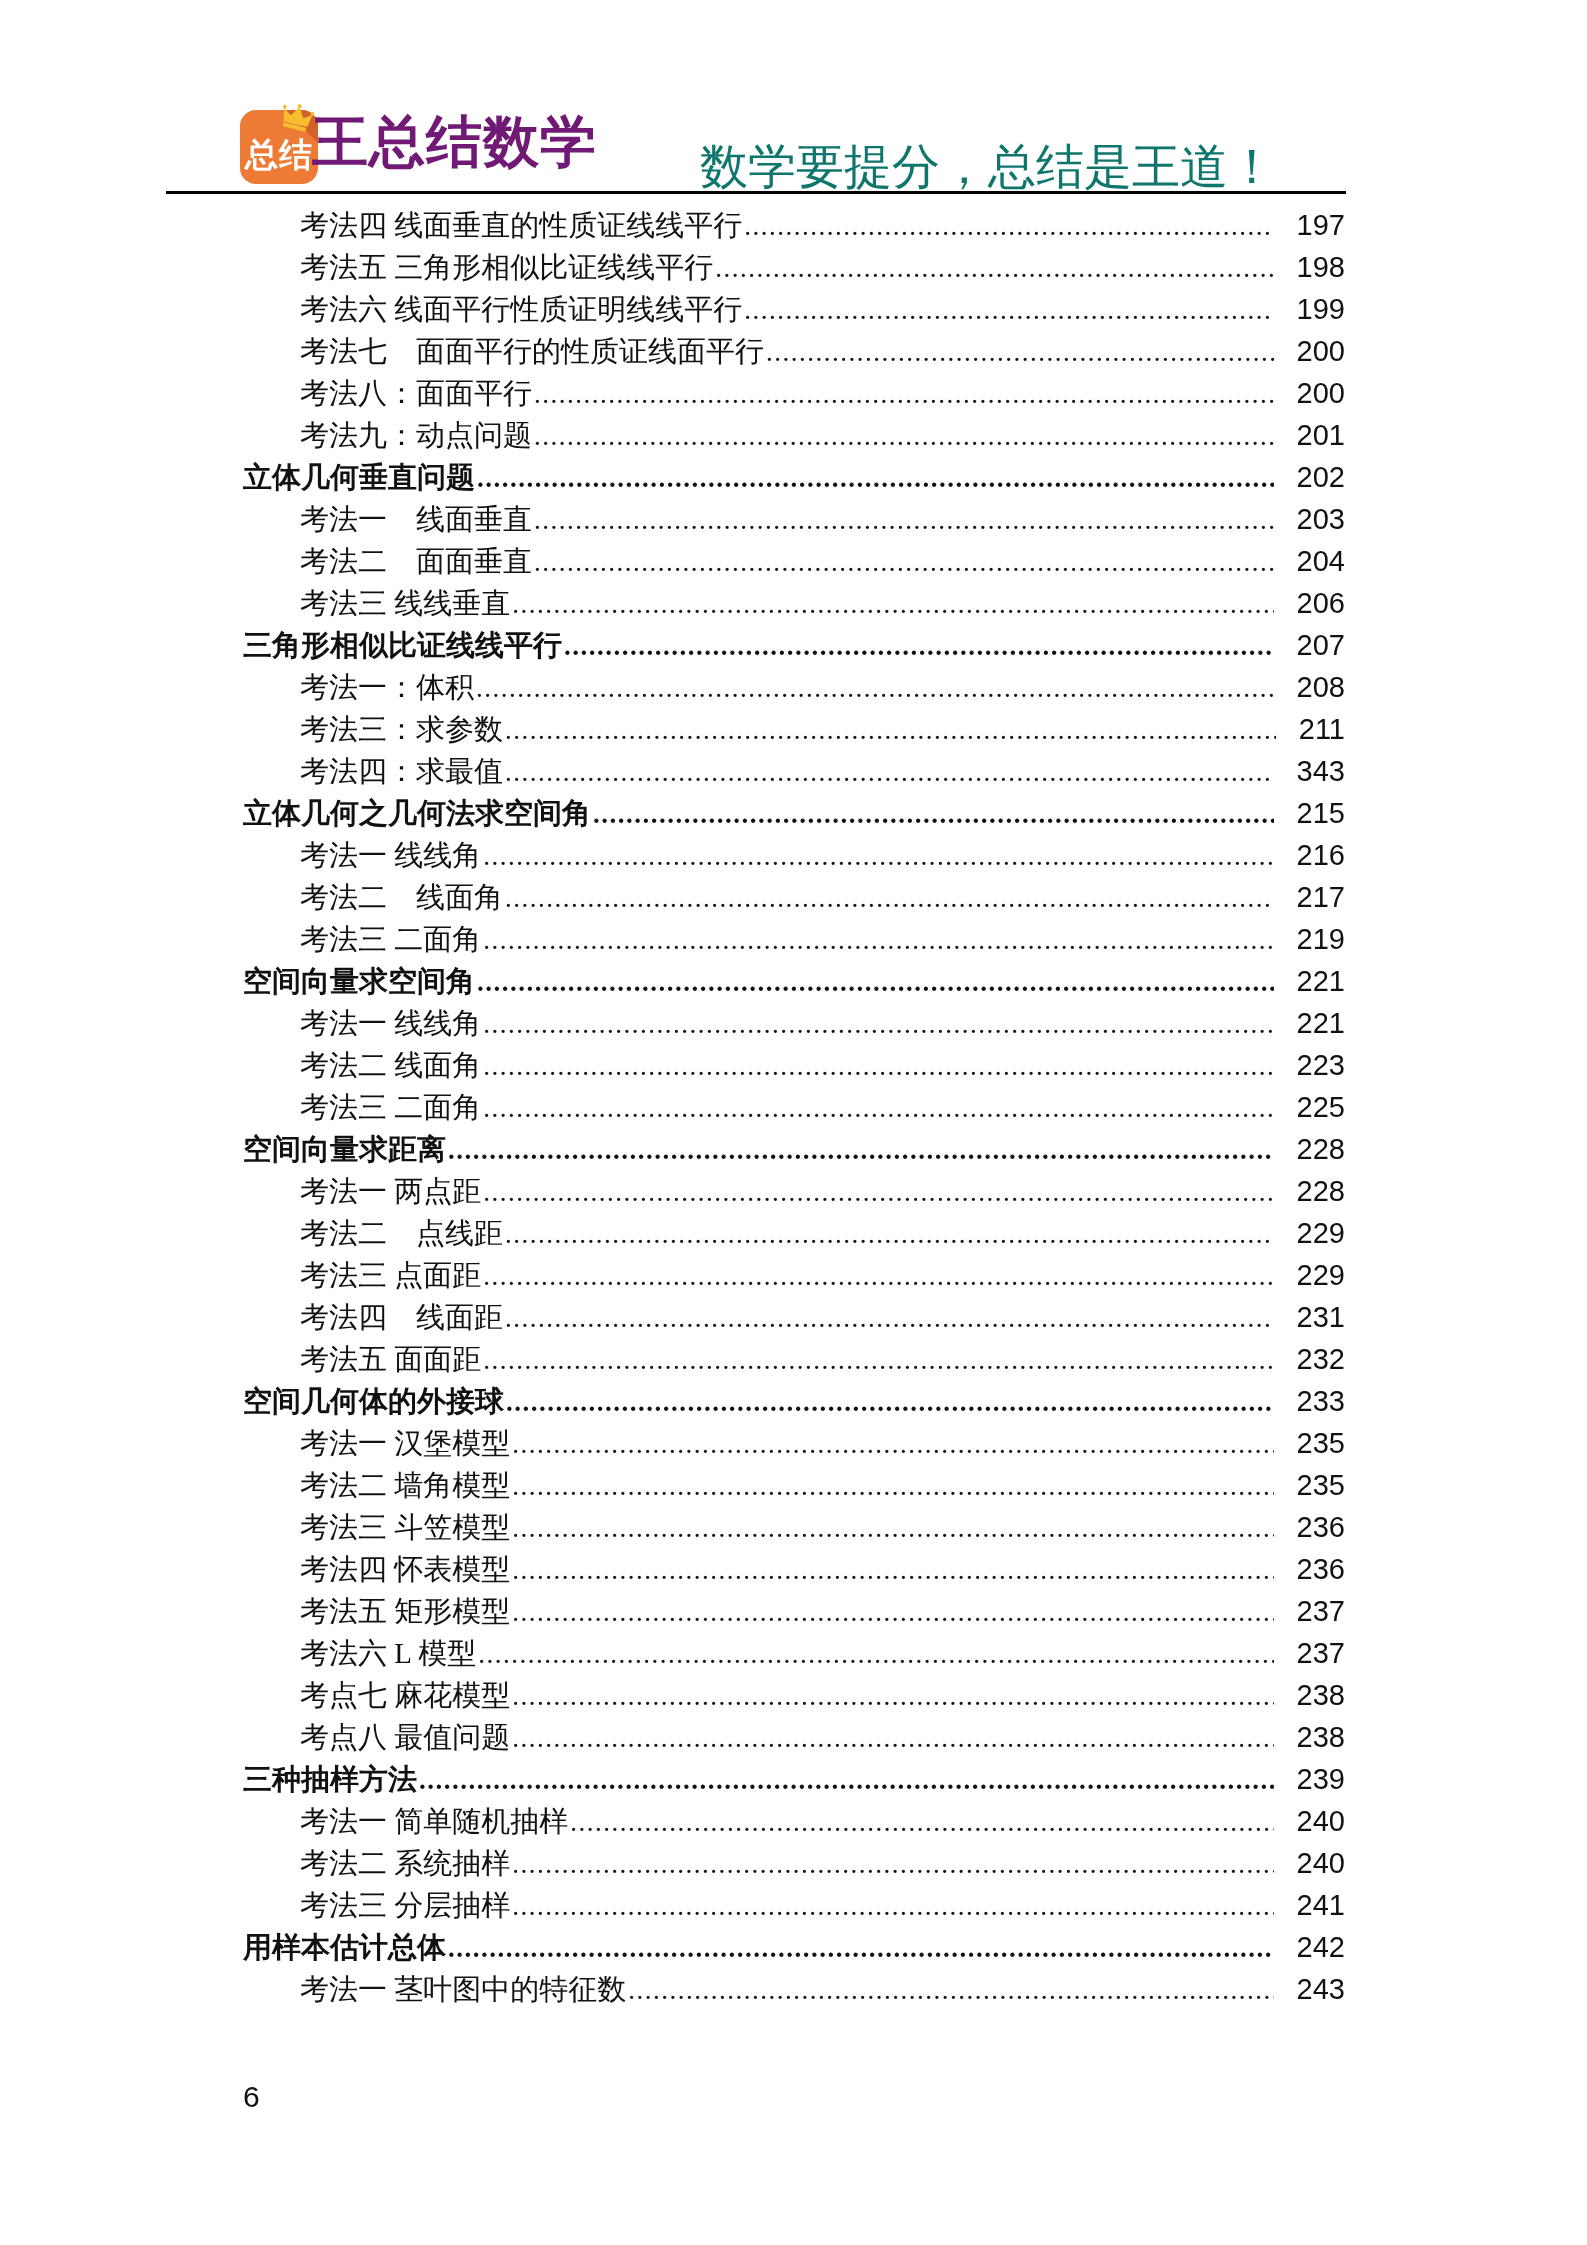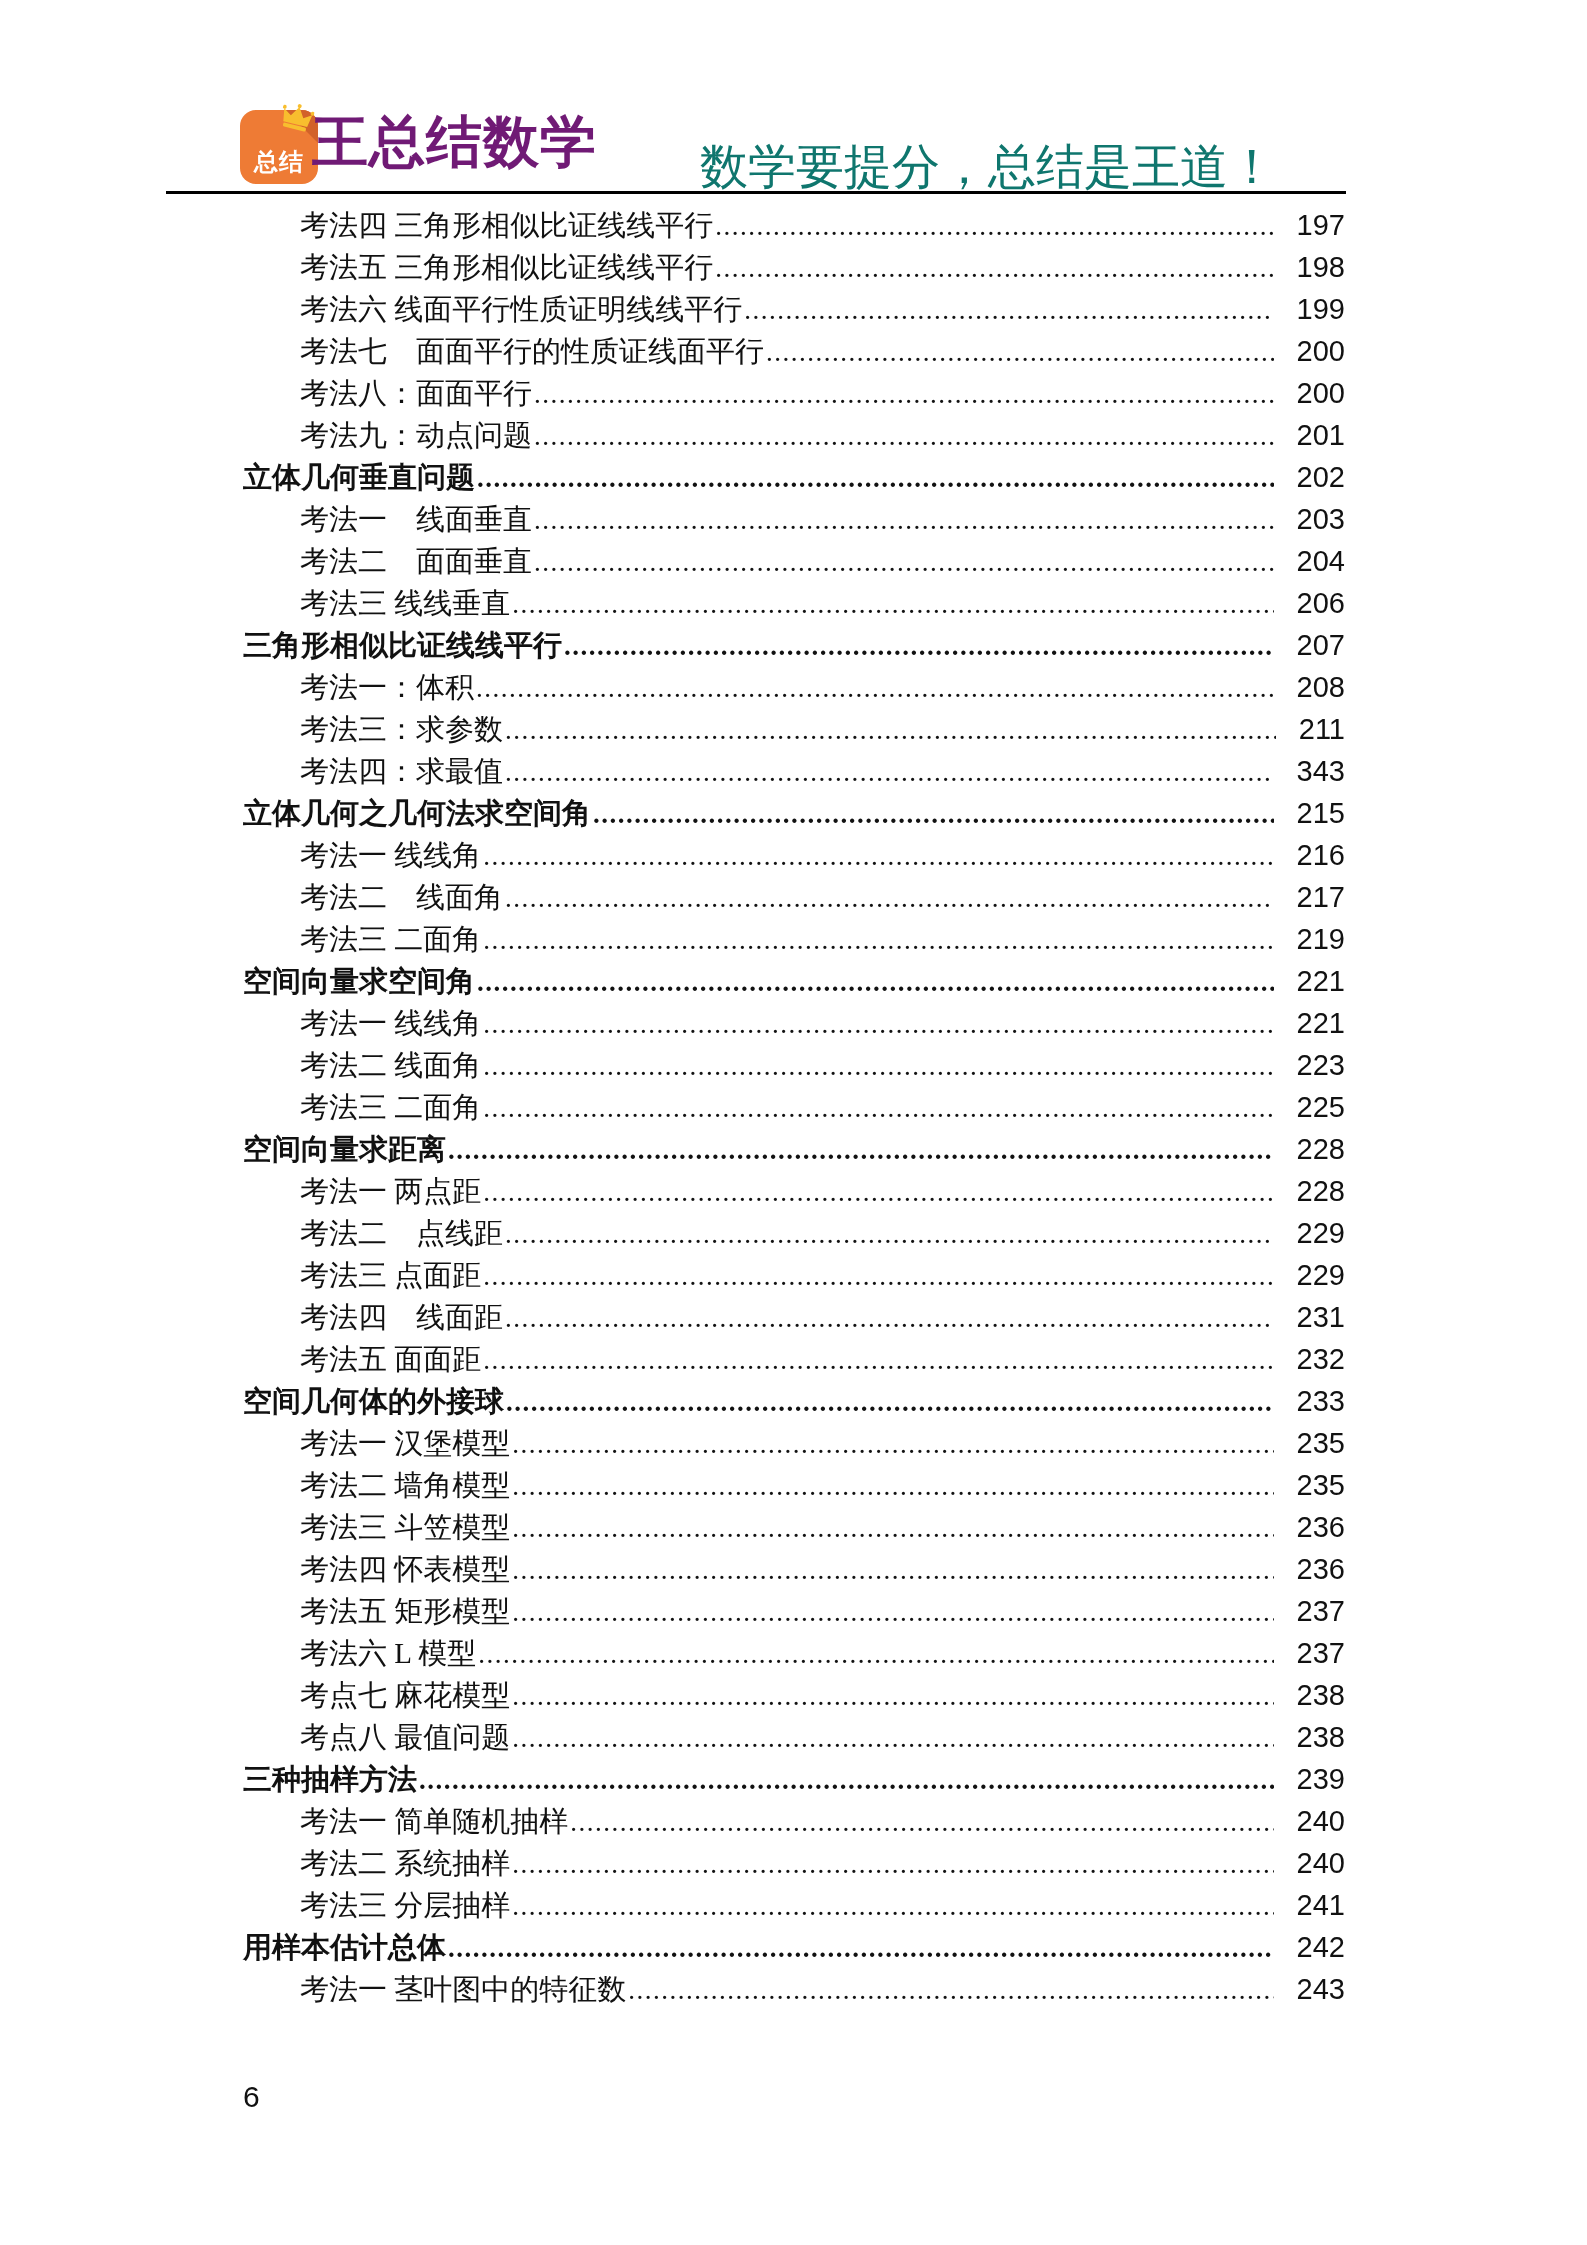--- a/index.html
+++ b/index.html
@@ -13,21 +13,21 @@
     position:absolute; left:240px; top:110px; width:78px; height:74px;
     background:#EE7B35; border-radius:16px; overflow:hidden;
   }
   .logo-fold {
     position:absolute; top:0; right:0; width:33px; height:33px;
     background:#D2622A; clip-path:polygon(0 0, 100% 0, 100% 100%);
   }
   .logo-text {
     position:absolute; left:0; right:0; bottom:6px; text-align:center;
     font-family:"Liberation Sans", sans-serif; font-weight:700;
-    font-size:24px; color:#fff; letter-spacing:1px;margin-top:40px;
+    font-size:33px; color:#fff; letter-spacing:1px;margin-top:40px;
   }
   .logo-crown {
     position:absolute; left:281px; top:103px; width:32px; height:28px;
     transform:rotate(14deg); z-index:2;
   }
   .brand {
     position:absolute; left:312px; top:112px;
     font-family:"Liberation Sans", sans-serif; font-weight:700;
     font-size:56px; line-height:60px; color:#701a75; letter-spacing:1px;
   }
@@ -81,21 +81,21 @@
       <path d="M2.8 15.5 L1.2 6 L7.2 9.8 L12 2.2 L16.8 9.8 L22.8 6 L21.2 15.5 Z" fill="#F8BE2E"></path>
       <rect x="3.2" y="16.3" width="17.6" height="3" rx="1.2" fill="#F8BE2E"></rect>
     </svg>
     <div class="brand">王总结数学</div>
     <div class="tagline">数学要提分，总结是王道！</div>
     <div class="header-rule"></div>
   </header>
 
   <main class="toc">
       <div class="toc-row sub">
-    <span class="toc-label">考法四 三角形相似比证线线平行</span>
+    <span class="toc-label">考法四 线面垂直的性质证线线平行</span>
     <span class="toc-leader"></span>
     <span class="toc-page">197</span>
   </div>
       <div class="toc-row sub">
     <span class="toc-label">考法五 三角形相似比证线线平行</span>
     <span class="toc-leader"></span>
     <span class="toc-page">198</span>
   </div>
       <div class="toc-row sub">
     <span class="toc-label">考法六 线面平行性质证明线线平行</span>

